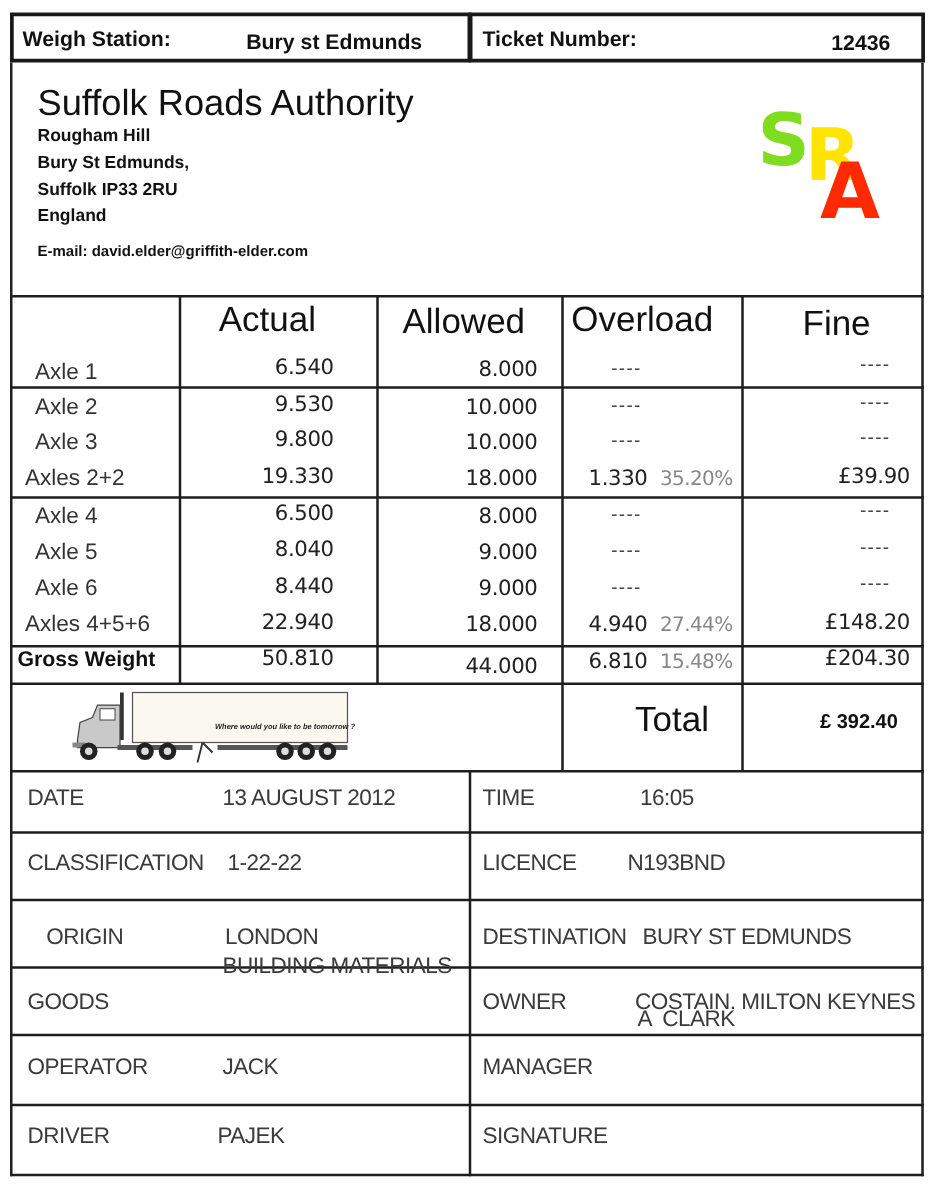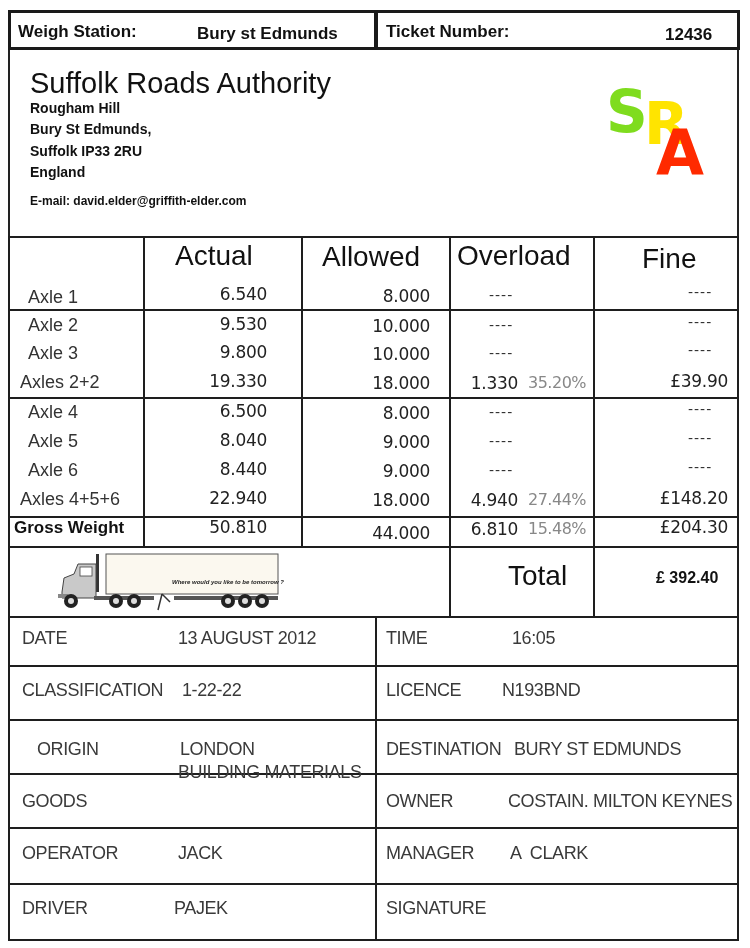--- a/index.html
+++ b/index.html
@@ -226,21 +226,21 @@
       <div>
           <span class="f-lbl" style="left:386px; top:791px;">OWNER</span>
           <span class="f-val" style="left:508px; top:791px;">COSTAIN. MILTON KEYNES</span>
         </div>
       <div>
           <span class="f-lbl" style="left:22px; top:843px;">OPERATOR</span>
           <span class="f-val" style="left:178px; top:843px;">JACK</span>
         </div>
       <div>
           <span class="f-lbl" style="left:386px; top:843px;">MANAGER</span>
-          <span class="f-val" style="left: 510px; top: 843px; white-space: pre;">A  CLARK</span>
+          <span class="f-val" style="left: 510px; top: 805px; white-space: pre;">A  CLARK</span>
         </div>
       <div>
           <span class="f-lbl" style="left:22px; top:898px;">DRIVER</span>
           <span class="f-val" style="left:174px; top:898px;">PAJEK</span>
         </div>
       <div>
           <span class="f-lbl" style="left:386px; top:898px;">SIGNATURE</span>
           <span style="position:absolute; left:500px; top:890px; width:230px; height:36px;"></span>
         </div>
     </div>

